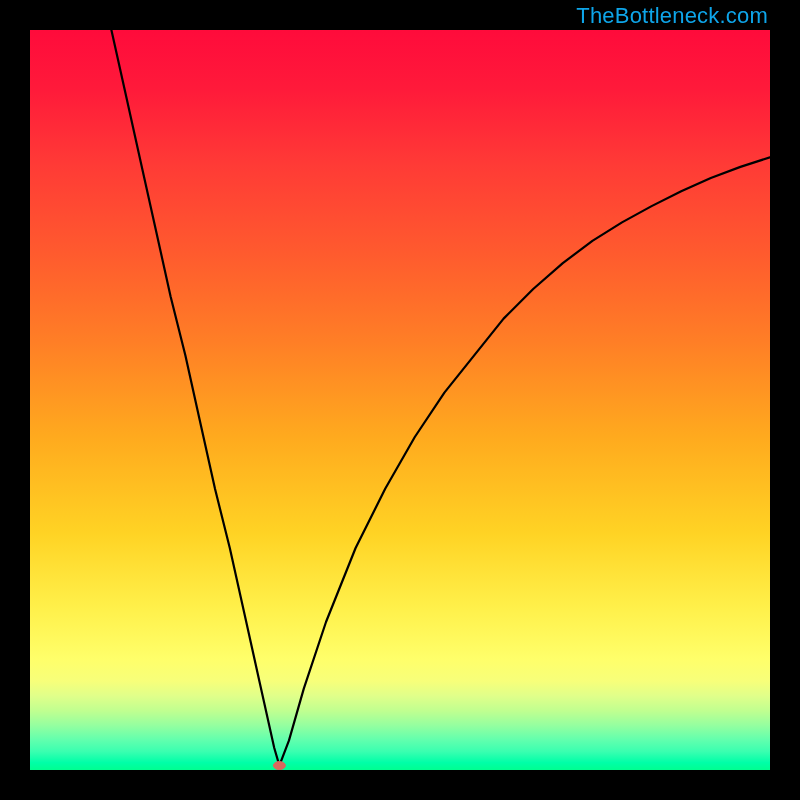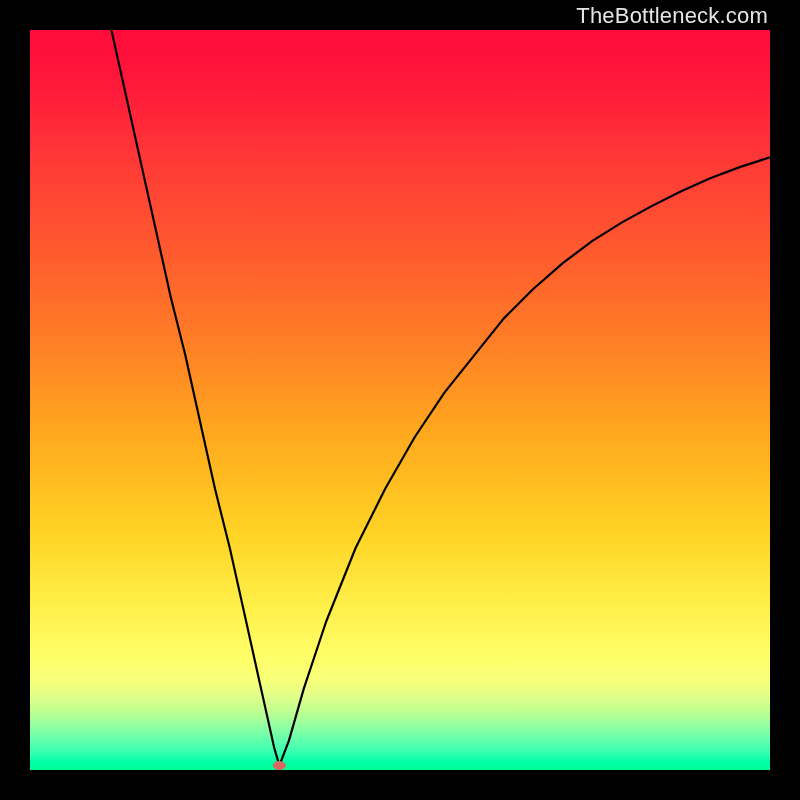--- a/index.html
+++ b/index.html
@@ -42,21 +42,21 @@
       #60ffae 96%,
       #3affb0 97.5%,
       #00ffa8 99%,
       #00ff90 100%
     );
   }
   .attribution {
     position: absolute;
     top: 3px;
     right: 32px;
-    color: #e5e5e5;
+    color: #0ea5e9;
     font-size: 22px;
     letter-spacing: 0.2px;
     user-select: none;
     text-align: right;
   }
   .curve-svg {
     position: absolute;
     left: 0;
     top: 0;
     width: 740px;

